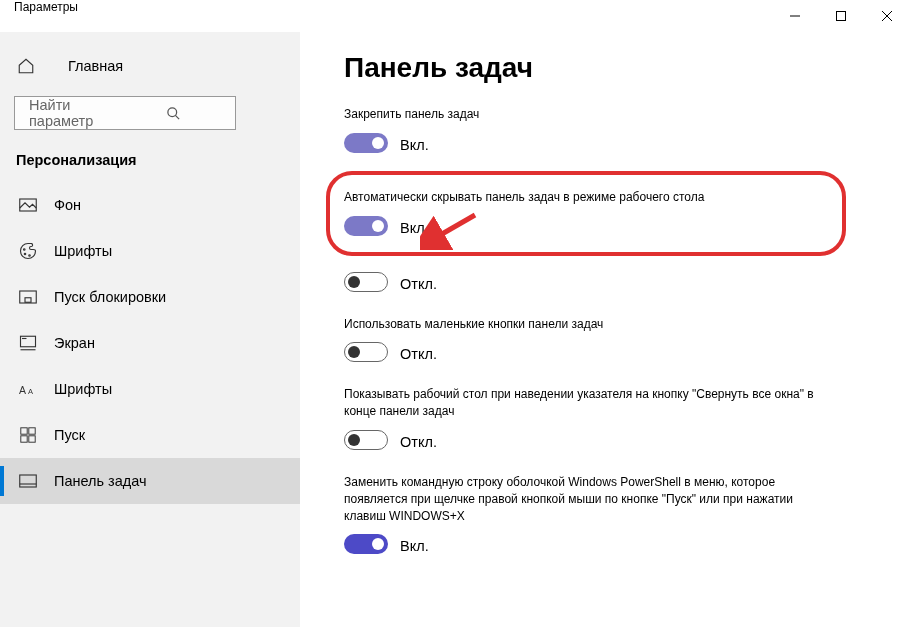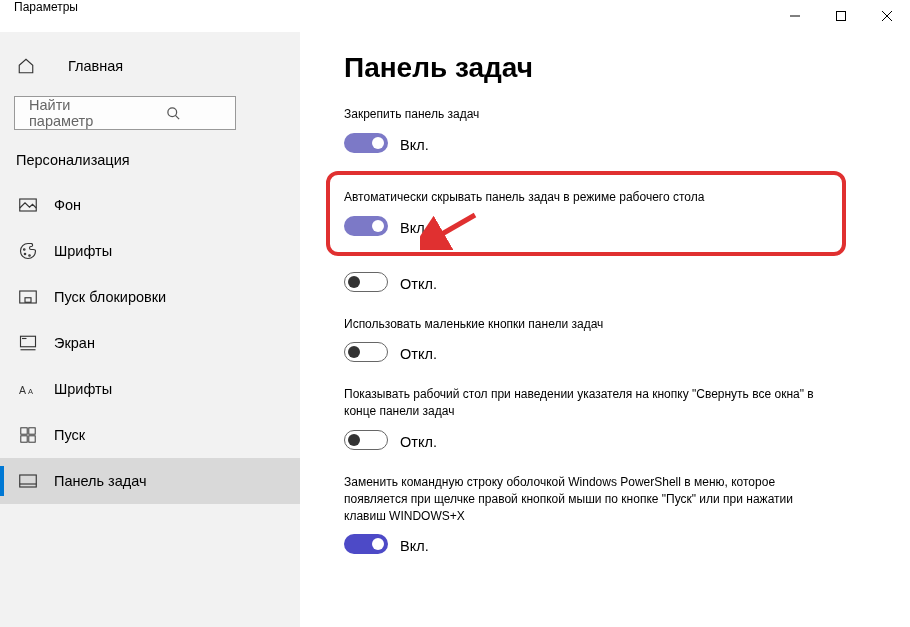--- a/index.html
+++ b/index.html
@@ -11,38 +11,38 @@
     .winbtn svg { width: 10px; height: 10px; }
     .body { flex: 1; display: flex; overflow: hidden; }
     .sidebar { width: 300px; background: #f2f2f2; padding: 0 0 0 0; overflow-y: auto; }
     .content { flex: 1; padding: 14px 40px 0 44px; overflow-y: auto; }
     .home-row { display: flex; align-items: center; height: 44px; padding-left: 16px; margin-top: 12px; cursor: pointer; font-size: 14.5px; gap: 16px; }
     .home-row .icon { width: 20px; display: flex; align-items: center; justify-content: center; margin-right: 16px; }
     .search-wrap { padding: 8px 14px; }
     .search { width: 222px; height: 34px; border: 1px solid #999; background: #fdfdfd; display: flex; align-items: center; padding: 0 14px; }
     .search span { flex: 1; font-size: 14.5px; color: #666; }
     .search .sicon { width: 16px; display: flex; align-items: center; justify-content: center; color: #555; }
-    .section-title { font-size: 14.5px; font-weight: 400; padding: 14px 16px 14px 16px; }
+    .section-title { font-size: 14.5px; font-weight: 700; padding: 14px 16px 14px 16px; }
     .nav-item { display: flex; align-items: center; height: 46px; padding-left: 18px; cursor: pointer; font-size: 14.5px; position: relative; }
     .nav-item .icon { width: 20px; display: flex; align-items: center; justify-content: center; margin-right: 16px; color: #333; }
     .nav-item.active { background: #d9d9d9; }
     .nav-item.active::before { content: ""; position: absolute; left: 0; top: 8px; bottom: 8px; width: 4px; background: #0078d4; }
     h1 { font-size: 28px; font-weight: 600; margin-bottom: 22px; margin-top: 6px; }
     .setting { margin-bottom: 24px; max-width: 480px; }
     .setting-label { font-size: 12px; color: #000; margin-bottom: 10px; line-height: 1.4; }
     .toggle-row { display: flex; align-items: flex-end; gap: 12px; }
     .toggle { width: 44px; height: 20px; border-radius: 10px; position: relative; cursor: pointer; }
     .toggle.on { background: #7c79c7; }
     .toggle.on2 { background: #4d4ac7; }
     .toggle.off { background: #fff; border: 1px solid #666; }
     .knob { width: 12px; height: 12px; border-radius: 50%; position: absolute; top: 50%; transform: translateY(-50%); }
     .toggle.on .knob, .toggle.on2 .knob { background: #fff; right: 4px; }
     .toggle.off .knob { background: #333; left: 3px; }
     .toggle-text { font-size: 14.5px; }
-    .highlight-box { border: 4px solid #e03030; border-radius: 12px; padding: 14px 20px 16px 14px; margin-left: -18px; margin-bottom: 16px; margin-top: -6px; max-width: 520px; position: relative; }
+    .highlight-box { border: 4px solid #e03030; border-radius: 26px; padding: 14px 20px 16px 14px; margin-left: -18px; margin-bottom: 16px; margin-top: -6px; max-width: 520px; position: relative; }
     .highlight-box .setting { margin-bottom: 0; }
     .arrow { position: absolute; left: 420px; top: 210px; pointer-events: none; }
   </style>
 </head>
 <body>
 
 <div class="window">
   <div class="titlebar">
     <div class="title">Параметры</div>
     <div class="winbtn">

